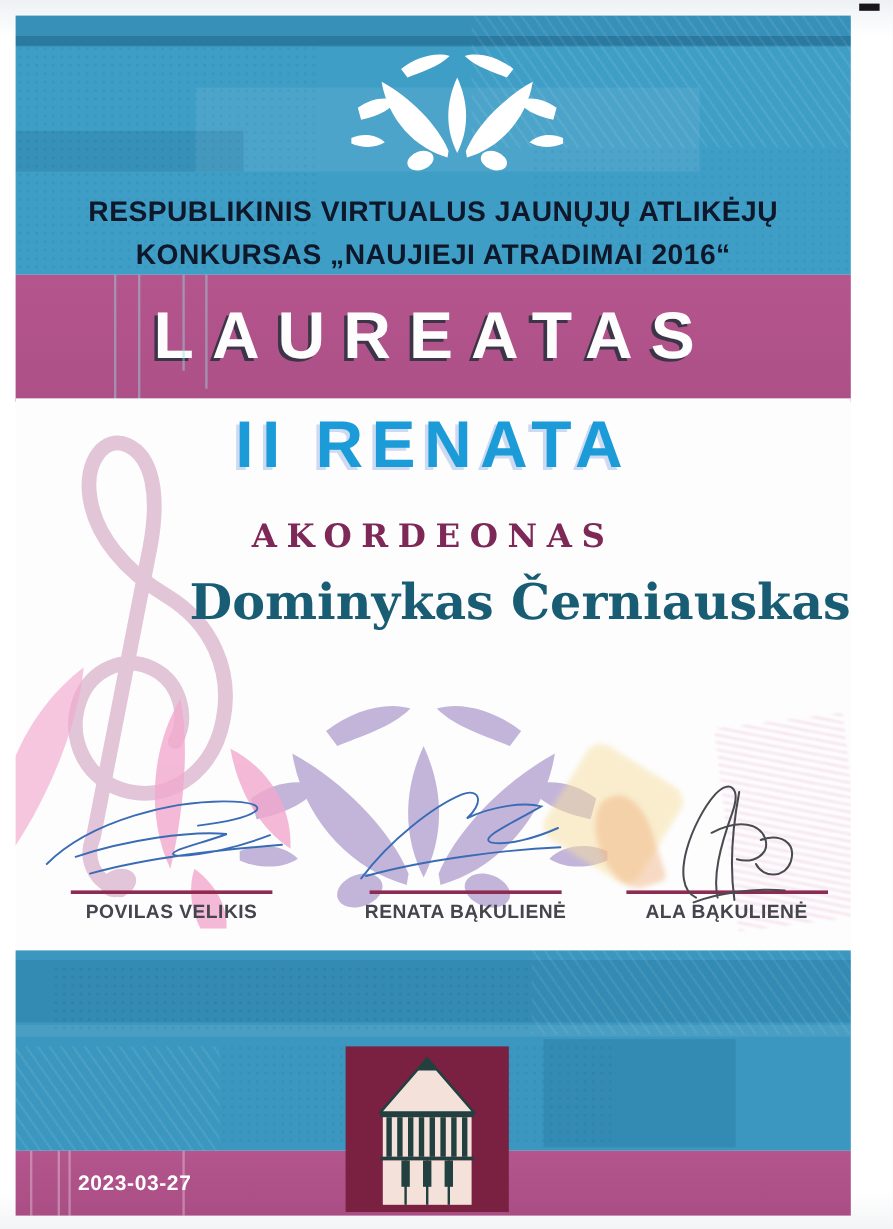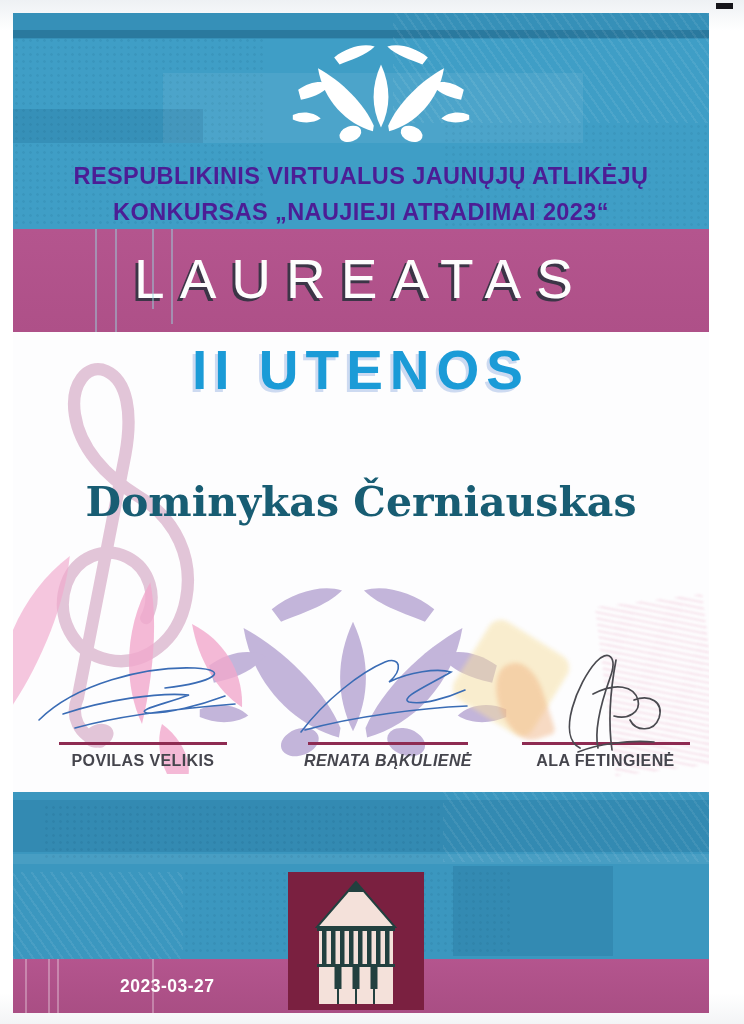--- a/index.html
+++ b/index.html
@@ -16,66 +16,66 @@
   
   .tex{position:absolute;pointer-events:none;}
   .tex-diag{background:repeating-linear-gradient(55deg,rgba(255,255,255,.07) 0 2px,rgba(0,0,0,0) 2px 8px);}
   .tex-dots{background:radial-gradient(rgba(10,70,100,.18) 1px,rgba(0,0,0,0) 1.6px);background-size:7px 7px;}
   .tex-dark{background:rgba(15,75,110,.16);}
   .tex-darker{background:rgba(10,60,95,.28);}
   .tex-light{background:rgba(255,255,255,.07);}
 
   
   .lotus-top{position:absolute;left:262px;top:30px;width:212px;height:108px;color:#ffffff;}
-  .title-line{position:absolute;left:0;width:696px;text-align:center;color:#4c1d95;font-weight:700;font-size:23.5px;letter-spacing:.4px;}
+  .title-line{position:absolute;left:0;width:696px;text-align:center;color:#0f172a;font-weight:700;font-size:23.5px;letter-spacing:.4px;}
   .title-1{top:150px;}
   .title-2{top:186px;}
 
   .laureatas-text{position:absolute;top:18px;left:0;width:696px;text-align:center;color:#fdfdfd;
-    font-weight:400;font-size:55px;letter-spacing:15px;text-shadow:-3px 3px 0 #3c3547;}
+    font-weight:700;font-size:55px;letter-spacing:15px;text-shadow:-3px 3px 0 #3c3547;}
 
   
   .body-area{position:absolute;left:13px;top:332px;width:696px;height:460px;background:#fdfdfe;overflow:hidden;}
   .place-text{position:absolute;top:6px;left:0;width:696px;text-align:center;color:#1b9bd7;
     font-weight:700;font-size:55px;letter-spacing:7px;text-shadow:-3px 3px 0 rgba(165,190,230,.55);}
   .category-text{position:absolute;top:100px;left:0;width:696px;text-align:center;color:#7d2856;
     font-family:"DejaVu Serif","Liberation Serif",serif;font-weight:700;font-size:27px;letter-spacing:8px;}
   .recipient{position:absolute;left:0;width:696px;text-align:center;color:#185d73;
     font-family:"DejaVu Serif","Liberation Serif",serif;font-weight:700;font-size:41px;}
-  .recipient-1{top:146px;}
+  .recipient-1{top:146px;text-align:right;}
   .recipient-2{top:202px;}
 
   
   .wm{position:absolute;pointer-events:none;}
   .wm-clef{left:4px;top:-10px;opacity:.62;}
   .wm-lotus-center{left:168px;top:252px;width:344px;height:188px;color:#b9a9d4;opacity:.85;}
   .wm-pink{left:84px;top:242px;width:190px;height:200px;color:#f2a9cd;opacity:.8;}
   .wm-pink-far{left:-26px;top:220px;width:110px;height:190px;color:#f2a9cd;opacity:.65;transform:rotate(14deg);}
   .wm-yellow{left:452px;top:300px;width:92px;height:92px;background:#f6dfa0;opacity:.5;border-radius:14px;transform:rotate(32deg);filter:blur(2px);}
   .wm-stamp{left:592px;top:268px;width:108px;height:170px;opacity:.4;transform:rotate(-7deg);filter:blur(1px);
     background:repeating-linear-gradient(18deg,rgba(225,130,170,.55) 0 2px,rgba(0,0,0,0) 2px 6px);}
   .wm-orange{left:486px;top:330px;width:46px;height:80px;border-radius:50% 50% 10% 60%;background:#f0b07c;opacity:.45;filter:blur(2px);transform:rotate(-18deg);}
 
   
   .sig-col{position:absolute;top:308px;height:130px;display:flex;flex-direction:column;justify-content:flex-end;align-items:center;}
   .sig-col-1{left:22px;width:216px;}
-  .sig-col-2{left:272px;width:206px;font-style:italic;}
+  .sig-col-2{left:272px;width:206px;}
   .sig-col-3{left:500px;width:185px;}
   .sig-line{height:3px;background:#8e2b52;}
   .sig-line-1,.sig-line-3{width:168px;}
   .sig-line-2{width:160px;}
   .sig-name{margin-top:7px;font-weight:700;font-size:16px;color:#45454d;letter-spacing:.4px;white-space:nowrap;}
   .sig-ink{position:absolute;}
   .sig-ink-1{left:0px;bottom:24px;}
   .sig-ink-2{left:10px;bottom:26px;}
   .sig-ink-3{left:25px;bottom:2px;}
 
   
   .footer-text-row{position:absolute;top:0;left:0;width:696px;height:54px;display:flex;align-items:center;justify-content:space-between;
-    padding:0 58px 0 107px;box-sizing:border-box;color:#ffffff;font-weight:700;font-size:17.5px;letter-spacing:.5px;}
+    padding:0 58px 0 52px;box-sizing:border-box;color:#ffffff;font-weight:700;font-size:17.5px;letter-spacing:.5px;}
   .school-logo{position:absolute;left:288px;top:872px;width:136px;height:138px;background:#7a2040;z-index:5;}
 
   
   .artifact-dash{position:absolute;left:716px;top:3px;width:17px;height:6px;background:#15151a;}
   .streak{position:absolute;width:2px;pointer-events:none;}
   .streak-teal{background:rgba(150,220,225,.45);}
   .streak-pink{background:rgba(255,255,255,.3);}
 </style>
 </head>
 <body>
@@ -109,21 +109,21 @@
     <div class="tex tex-darker" style="left:0;top:17px;width:696px;height:8px;"></div>
     <div class="tex tex-diag" style="left:380px;top:0;width:316px;height:110px;"></div>
     <div class="tex tex-dots" style="left:0;top:24px;width:250px;height:190px;opacity:.5;"></div>
     <div class="tex tex-dark" style="left:0;top:96px;width:190px;height:34px;"></div>
     <div class="tex tex-light" style="left:150px;top:60px;width:420px;height:70px;"></div>
     <div class="tex tex-dots" style="left:430px;top:110px;width:266px;height:106px;opacity:.45;"></div>
     <svg class="lotus-top" viewBox="0 0 220 120">
       <use href="#lotus" fill="currentColor"></use>
     </svg>
     <div class="title-line title-1">RESPUBLIKINIS VIRTUALUS JAUNŲJŲ ATLIKĖJŲ</div>
-    <div class="title-line title-2">KONKURSAS „NAUJIEJI ATRADIMAI 2023“</div>
+    <div class="title-line title-2">KONKURSAS „NAUJIEJI ATRADIMAI 2016“</div>
   </div>
 
   <div class="band band-laureatas">
     <div class="laureatas-text">LAUREATAS</div>
   </div>
   <div class="streak streak-teal" style="left:95px;top:229px;height:110px;"></div>
   <div class="streak streak-teal" style="left:115px;top:229px;height:110px;"></div>
   <div class="streak streak-teal" style="left:152px;top:229px;height:80px;"></div>
   <div class="streak streak-teal" style="left:171px;top:229px;height:95px;"></div>
 
@@ -141,21 +141,22 @@
       <path d="M110 60 C150 80 172 120 170 160 C140 140 118 104 110 60 Z" fill="currentColor"></path>
       <path d="M74 180 C96 196 108 220 106 240 L80 240 C70 220 68 198 74 180 Z" fill="currentColor"></path>
     </svg>
     <svg class="wm wm-pink-far" viewBox="0 0 110 190">
       <path d="M60 0 C20 50 10 120 30 185 C55 130 68 55 60 0 Z" fill="currentColor"></path>
     </svg>
     <div class="wm wm-yellow"></div>
     <div class="wm wm-orange"></div>
     <div class="wm wm-stamp"></div>
 
-    <div class="place-text">II UTENOS</div>
+    <div class="place-text">II RENATA</div>
+    <div class="category-text">AKORDEONAS</div>
     <div class="recipient recipient-1">Dominykas Černiauskas</div>
 
     <div class="sig-col sig-col-1">
       <svg class="sig-ink sig-ink-1" width="212" height="88" viewBox="0 0 212 88">
         <path d="M4 62 C40 26 110 8 160 10 C196 12 180 24 130 30 M28 56 C70 42 124 34 154 37 C130 46 100 52 112 55 C132 56 166 47 190 38 M40 70 C90 56 150 50 200 46" fill="none" stroke="#3a6cb5" stroke-width="1.6" stroke-linecap="round"></path>
       </svg>
       <div class="sig-line sig-line-1"></div>
       <div class="sig-name">POVILAS VELIKIS</div>
     </div>
 
@@ -165,21 +166,21 @@
       </svg>
       <div class="sig-line sig-line-2"></div>
       <div class="sig-name">RENATA BĄKULIENĖ</div>
     </div>
 
     <div class="sig-col sig-col-3">
       <svg class="sig-ink sig-ink-3" width="135" height="120" viewBox="0 0 135 120">
         <path d="M42 100 C18 88 40 34 58 14 C70 1 80 8 72 30 C62 58 56 82 60 100 M78 12 C72 44 70 74 74 102 M55 46 C78 34 96 38 100 52 C103 64 90 72 76 68 M96 52 C112 46 126 54 121 70 C116 84 98 84 92 72 M40 104 C60 96 90 92 116 94" fill="none" stroke="#4a4a50" stroke-width="1.7" stroke-linecap="round"></path>
       </svg>
       <div class="sig-line sig-line-3"></div>
-      <div class="sig-name">ALA FETINGIENĖ</div>
+      <div class="sig-name">ALA BĄKULIENĖ</div>
     </div>
   </div>
 
   <div class="band band-bottom-teal">
     <div class="tex tex-dark" style="left:0;top:8px;width:696px;height:52px;"></div>
     <div class="tex tex-dots" style="left:30px;top:12px;width:400px;height:55px;opacity:.6;"></div>
     <div class="tex tex-diag" style="left:430px;top:0;width:266px;height:70px;"></div>
     <div class="tex tex-light" style="left:0;top:62px;width:696px;height:10px;"></div>
     <div class="tex tex-dots" style="left:170px;top:78px;width:330px;height:85px;opacity:.5;"></div>
     <div class="tex tex-dark" style="left:440px;top:74px;width:160px;height:90px;"></div>

